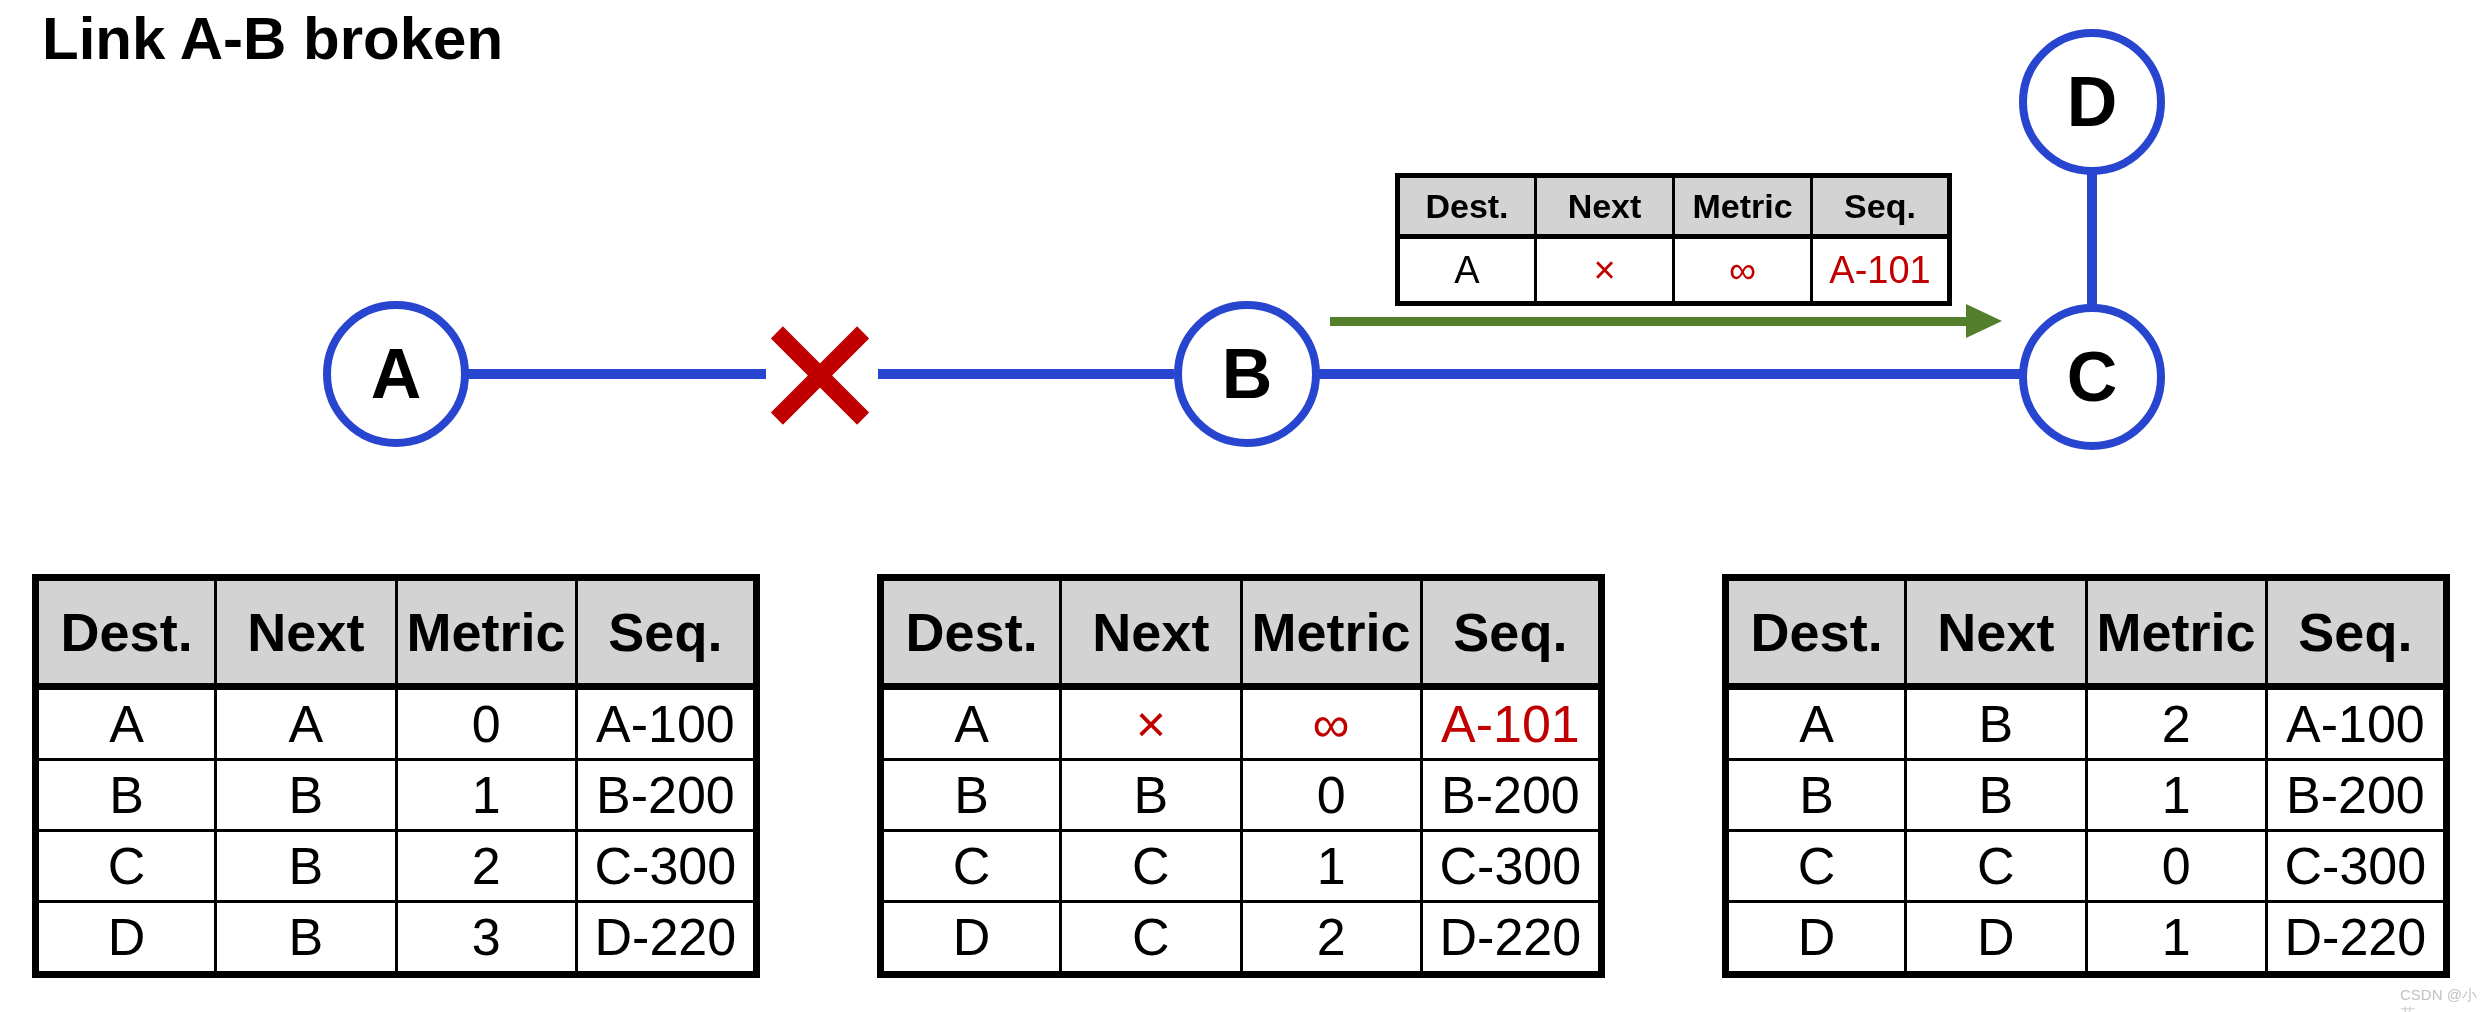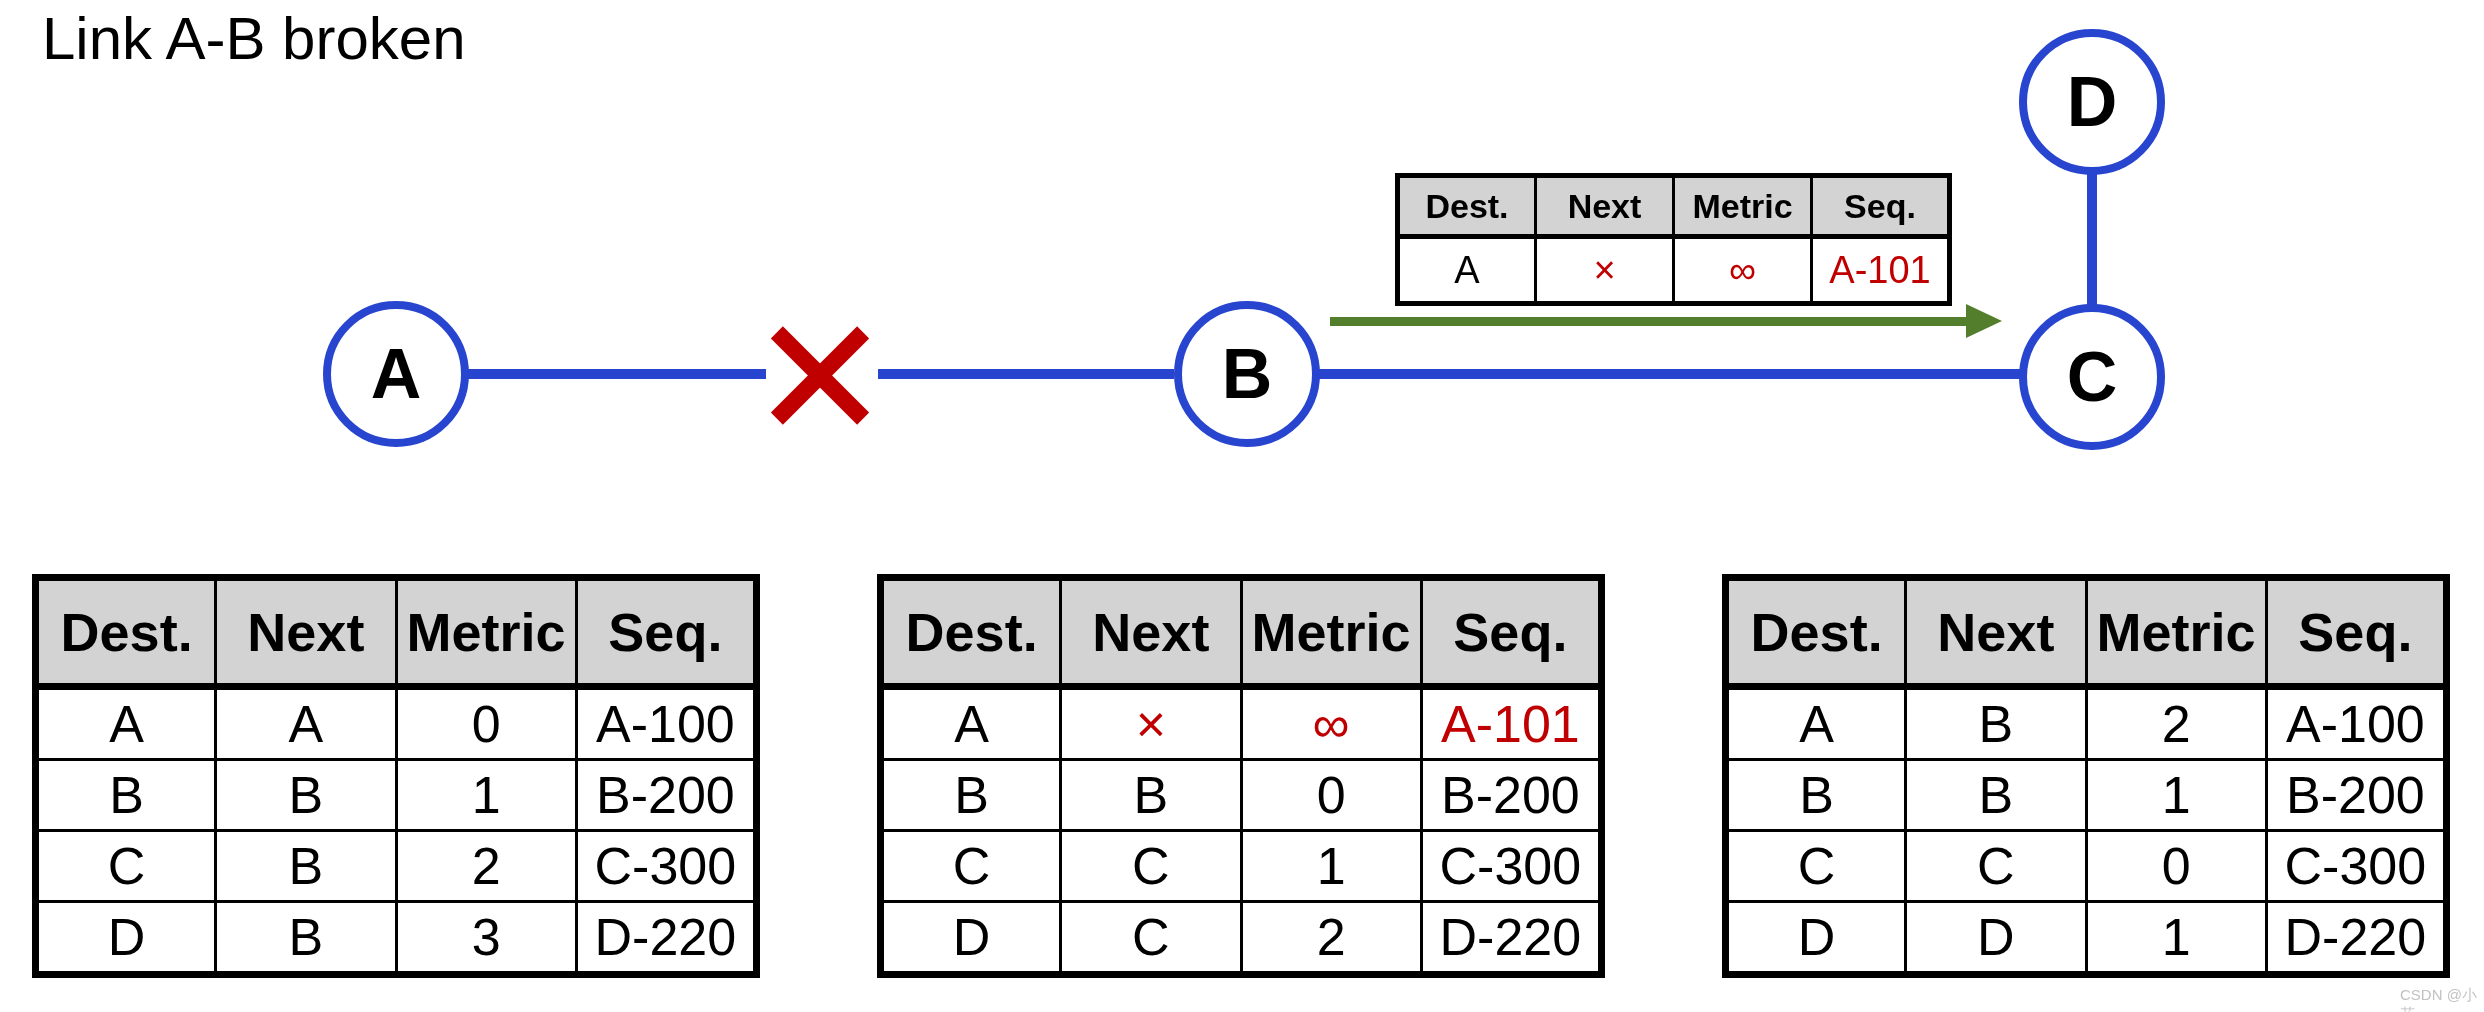--- a/index.html
+++ b/index.html
@@ -1,20 +1,20 @@
 <!DOCTYPE html>
 <html><head>
 <meta charset="utf-8">
 <style>
   html,body{margin:0;padding:0;background:#ffffff;}
   .canvas{
     position:relative;width:2484px;height:1012px;background:#ffffff;
     font-family:"Liberation Sans", sans-serif;color:#000;overflow:hidden;
   }
-  .title{position:absolute;left:42px;top:4px;font-size:60px;font-weight:normal;}
+  .title{position:absolute;left:42px;top:4px;font-size:60px;font-weight:bold;}
 
   
   .link{position:absolute;background:#2745CF;}
   .link.h{height:10px;}
   .link.v{width:10px;}
 
   
   .node{
     position:absolute;width:146px;height:146px;box-sizing:border-box;
     border:8px solid #2745CF;border-radius:50%;background:#fff;

